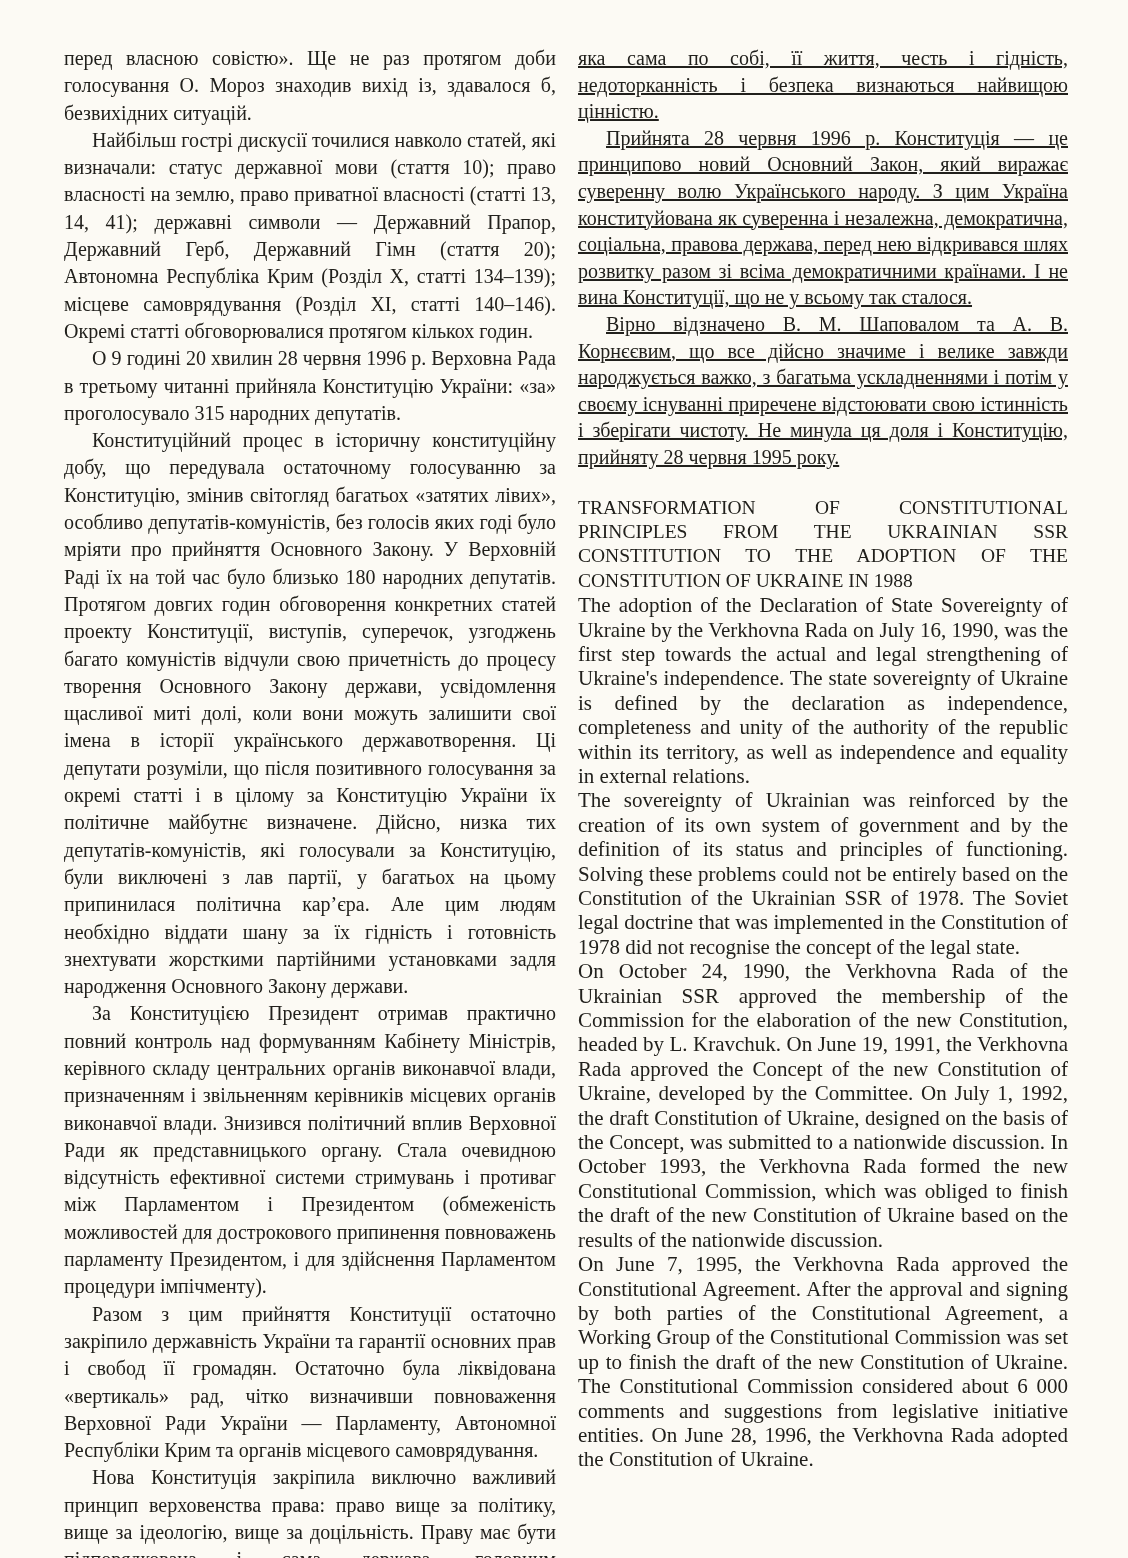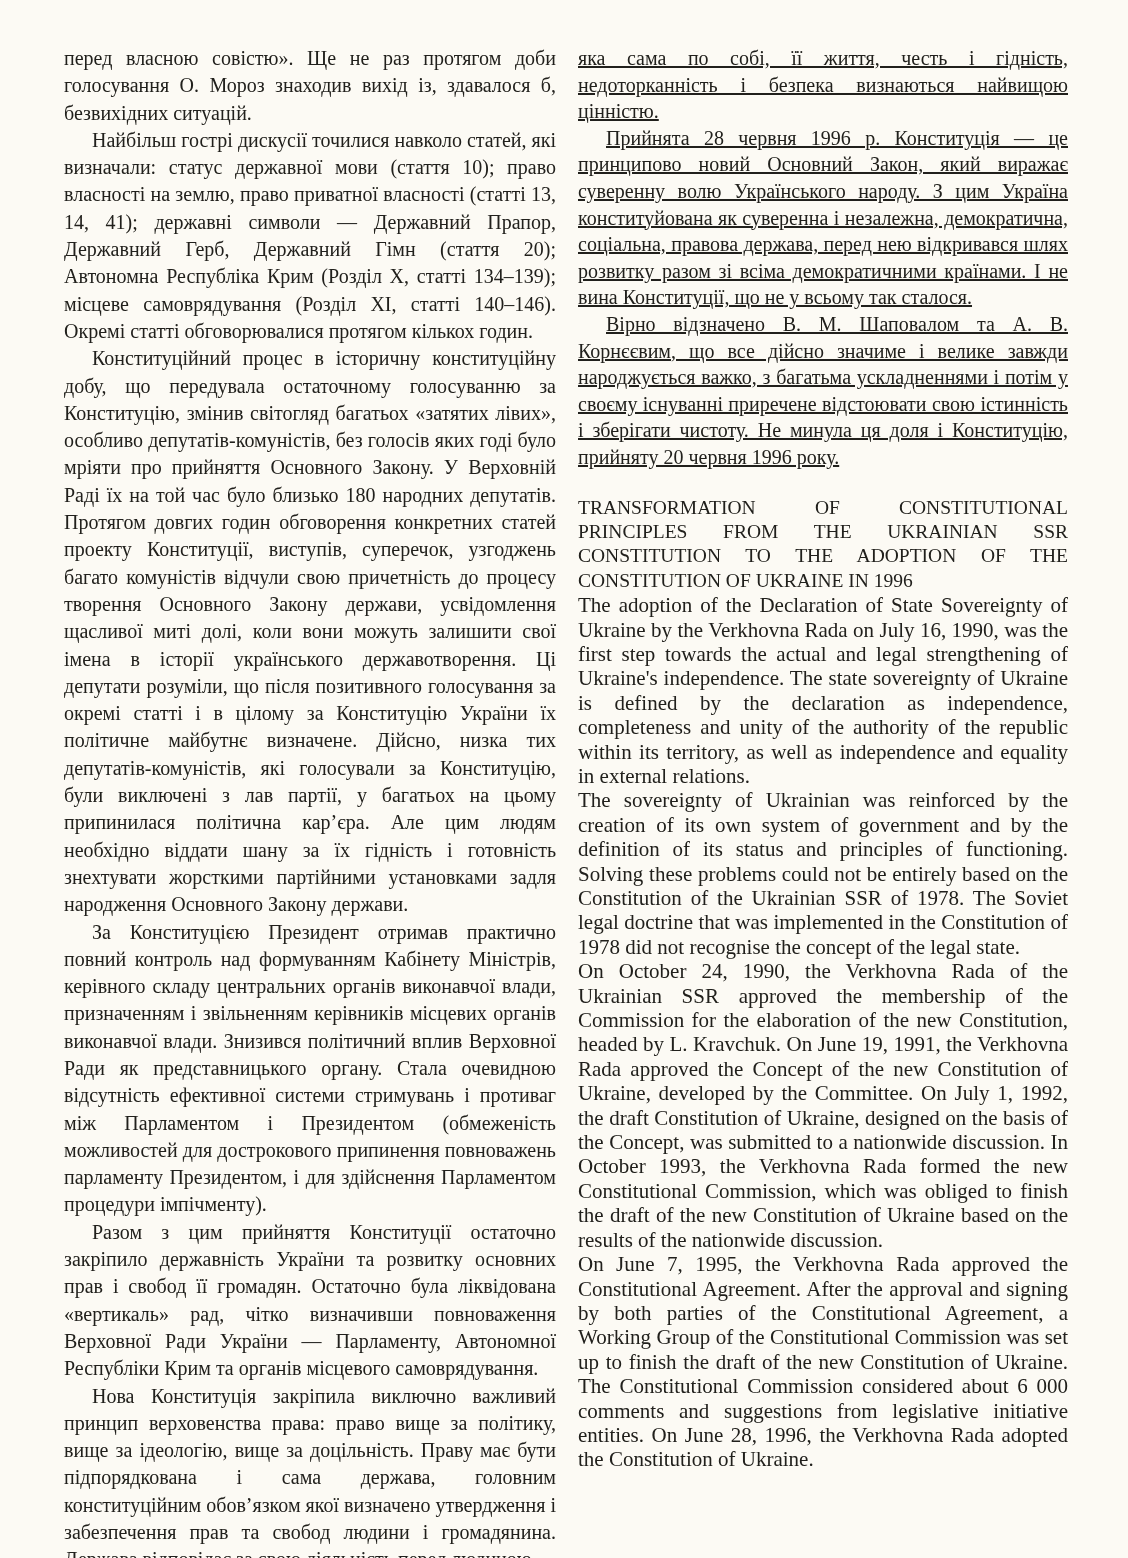--- a/index.html
+++ b/index.html
@@ -49,30 +49,31 @@
   }
 </style>
 </head>
 <body style="background: rgb(252, 250, 244); color: rgb(33, 32, 28);">
 
 <div class="page">
 
   <div class="col col-left">
     <p class="ua" lang="uk">перед власною совістю». Ще не раз протягом доби голосування О. Мороз знаходив вихід із, здавалося б, безвихідних ситуацій.</p>
     <p class="ua ind" lang="uk">Найбільш гострі дискусії точилися навколо статей, які визначали: статус державної мови (стаття 10); право власності на землю, право приватної власності (статті 13, 14, 41); державні символи — Державний Прапор, Державний Герб, Державний Гімн (стаття 20); Автономна Республіка Крим (Розділ X, статті 134–139); місцеве самоврядування (Розділ XI, статті 140–146). Окремі статті обговорювалися протягом кількох годин.</p>
+    <p class="ua ind" lang="uk">О 9 годині 20 хвилин 28 червня 1996 р. Верховна Рада в третьому читанні прийняла Конституцію України: «за» проголосувало 315 народних депутатів.</p>
     <p class="ua ind" lang="uk">Конституційний процес в історичну конституційну добу, що передувала остаточному голосуванню за Конституцію, змінив світогляд багатьох «затятих лівих», особливо депутатів-комуністів, без голосів яких годі було мріяти про прийняття Основного Закону. У Верховній Раді їх на той час було близько 180 народних депутатів. Протягом довгих годин обговорення конкретних статей проекту Конституції, виступів, суперечок, узгоджень багато комуністів відчули свою причетність до процесу творення Основного Закону держави, усвідомлення щасливої миті долі, коли вони можуть залишити свої імена в історії українського державотворення. Ці депутати розуміли, що після позитивного голосування за окремі статті і в цілому за Конституцію України їх політичне майбутнє визначене. Дійсно, низка тих депутатів-комуністів, які голосували за Конституцію, були виключені з лав партії, у багатьох на цьому припинилася політична кар’єра. Але цим людям необхідно віддати шану за їх гідність і готовність знехтувати жорсткими партійними установками задля народження Основного Закону держави.</p>
     <p class="ua ind" lang="uk">За Конституцією Президент отримав практично повний контроль над формуванням Кабінету Міністрів, керівного складу центральних органів виконавчої влади, призначенням і звільненням керівників місцевих органів виконавчої влади. Знизився політичний вплив Верховної Ради як представницького органу. Стала очевидною відсутність ефективної системи стримувань і противаг між Парламентом і Президентом (обмеженість можливостей для дострокового припинення повноважень парламенту Президентом, і для здійснення Парламентом процедури імпічменту).</p>
-    <p class="ua ind" lang="uk">Разом з цим прийняття Конституції остаточно закріпило державність України та розвитку основних прав і свобод її громадян. Остаточно була ліквідована «вертикаль» рад, чітко визначивши повноваження Верховної Ради України — Парламенту, Автономної Республіки Крим та органів місцевого самоврядування.</p>
+    <p class="ua ind" lang="uk">Разом з цим прийняття Конституції остаточно закріпило державність України та гарантії основних прав і свобод її громадян. Остаточно була ліквідована «вертикаль» рад, чітко визначивши повноваження Верховної Ради України — Парламенту, Автономної Республіки Крим та органів місцевого самоврядування.</p>
     <p class="ua ind" lang="uk">Нова Конституція закріпила виключно важливий принцип верховенства права: право вище за політику, вище за ідеологію, вище за доцільність. Праву має бути підпорядкована і сама держава, головним конституційним обов’язком якої визначено утвердження і забезпечення прав та свобод людини і громадянина. Держава відповідає за свою діяльність перед людиною,</p>
   </div>
 
   <div class="col col-right">
     <p class="ua" lang="uk">яка сама по собі, її життя, честь і гідність, недоторканність і безпека визнаються найвищою цінністю.</p>
     <p class="ua ind" lang="uk">Прийнята 28 червня 1996 р. Конституція — це принципово новий Основний Закон, який виражає суверенну волю Українського народу. З цим Україна конституйована як суверенна і незалежна, демократична, соціальна, правова держава, перед нею відкривався шлях розвитку разом зі всіма демократичними країнами. І не вина Конституції, що не у всьому так сталося.</p>
-    <p class="ua ind" lang="uk">Вірно відзначено В. М. Шаповалом та А. В. Корнєєвим, що все дійсно значиме і велике завжди народжується важко, з багатьма ускладненнями і потім у своєму існуванні приречене відстоювати свою істинність і зберігати чистоту. Не минула ця доля і Конституцію, прийняту 20 червня 1996 року.</p>
-    <p class="en heading" lang="en">TRANSFORMATION OF CONSTITUTIONAL PRINCIPLES FROM THE UKRAINIAN SSR CONSTITUTION TO THE ADOPTION OF THE CONSTITUTION OF UKRAINE IN 1996</p>
+    <p class="ua ind" lang="uk">Вірно відзначено В. М. Шаповалом та А. В. Корнєєвим, що все дійсно значиме і велике завжди народжується важко, з багатьма ускладненнями і потім у своєму існуванні приречене відстоювати свою істинність і зберігати чистоту. Не минула ця доля і Конституцію, прийняту 28 червня 1995 року.</p>
+    <p class="en heading" lang="en">TRANSFORMATION OF CONSTITUTIONAL PRINCIPLES FROM THE UKRAINIAN SSR CONSTITUTION TO THE ADOPTION OF THE CONSTITUTION OF UKRAINE IN 1988</p>
     <p class="en" lang="en">The adoption of the Declaration of State Sovereignty of Ukraine by the Verkhovna Rada on July 16, 1990, was the first step towards the actual and legal strengthening of Ukraine's independence. The state sovereignty of Ukraine is defined by the declaration as independence, completeness and unity of the authority of the republic within its territory, as well as independence and equality in external relations.</p>
     <p class="en" lang="en">The sovereignty of Ukrainian was reinforced by the creation of its own system of government and by the definition of its status and principles of functioning. Solving these problems could not be entirely based on the Constitution of the Ukrainian SSR of 1978. The Soviet legal doctrine that was implemented in the Constitution of 1978 did not recognise the concept of the legal state.</p>
     <p class="en" lang="en">On October 24, 1990, the Verkhovna Rada of the Ukrainian SSR approved the membership of the Commission for the elaboration of the new Constitution, headed by L. Kravchuk. On June 19, 1991, the Verkhovna Rada approved the Concept of the new Constitution of Ukraine, developed by the Committee. On July 1, 1992, the draft Constitution of Ukraine, designed on the basis of the Concept, was submitted to a nationwide discussion. In October 1993, the Verkhovna Rada formed the new Constitutional Commission, which was obliged to finish the draft of the new Constitution of Ukraine based on the results of the nationwide discussion.</p>
     <p class="en" lang="en">On June 7, 1995, the Verkhovna Rada approved the Constitutional Agreement. After the approval and signing by both parties of the Constitutional Agreement, a Working Group of the Constitutional Commission was set up to finish the draft of the new Constitution of Ukraine. The Constitutional Commission considered about 6 000 comments and suggestions from legislative initiative entities. On June 28, 1996, the Verkhovna Rada adopted the Constitution of Ukraine.</p>
   </div>
 
 </div>
 
 </body></html>

